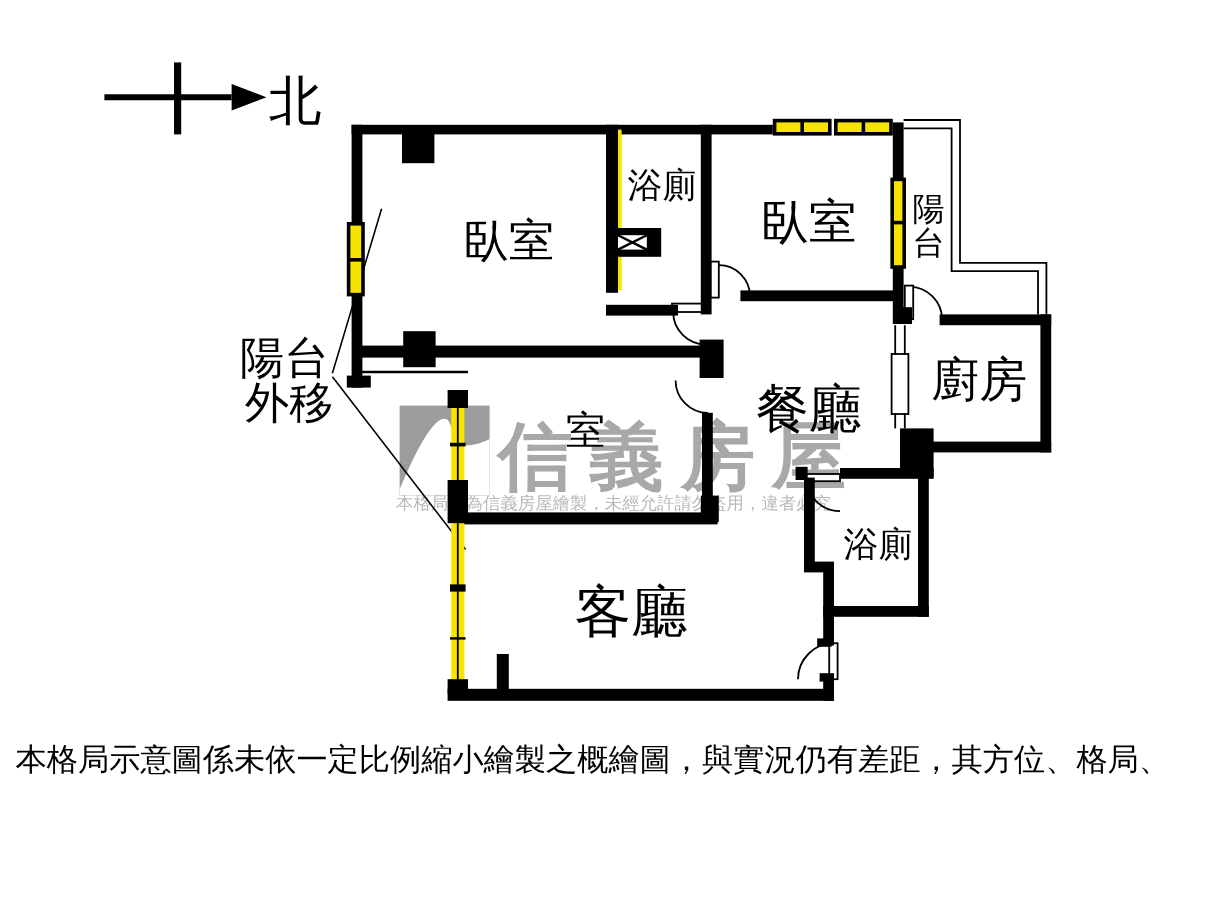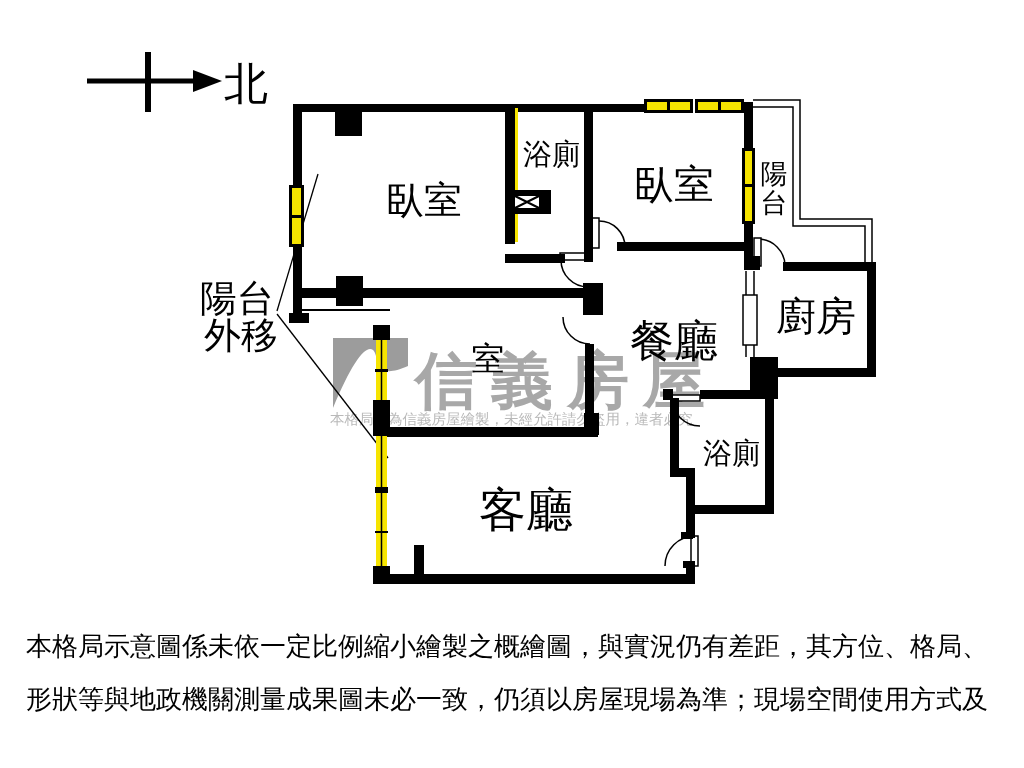--- a/index.html
+++ b/index.html
@@ -4,21 +4,21 @@
 <style>
   html,body{margin:0;padding:0;background:#ffffff;}
   .page{position:relative;width:1024px;height:768px;background:#ffffff;overflow:hidden;
         font-family:"Liberation Serif",serif;}
   .plan-svg{position:absolute;left:0;top:0;}
   .room-label{fill:#000000;font-family:"Liberation Serif",serif;}
   .wm-big{fill:#a8a8a8;font-weight:bold;font-family:"Liberation Serif",serif;letter-spacing:14px;}
   .wm-small{fill:#b9b9b9;font-family:"Liberation Serif",serif;}
   .disclaimer{position:absolute;left:10px;top:612px;width:1006px;color:#000;
               font-size:26px;line-height:37px;font-family:"Liberation Serif",serif;}
-  .disclaimer p{margin:16px;white-space:nowrap;}
+  .disclaimer p{margin:3px;white-space:nowrap;}
 </style>
 </head>
 <body>
 
 <div class="page">
 
   <svg class="plan-svg" width="1024" height="606" viewBox="0 0 1024 606">
 
     <g>
       <rect x="333" y="338" width="75" height="75" fill="#9c9c9c"></rect>
@@ -155,16 +155,15 @@
       <text class="room-label" x="488" y="370" font-size="33" text-anchor="middle">室</text>
       <text class="room-label" x="237" y="311" font-size="37" text-anchor="middle">陽台</text>
       <text class="room-label" x="241" y="348" font-size="37" text-anchor="middle">外移</text>
       <text class="room-label" x="526" y="526" font-size="47" text-anchor="middle">客廳</text>
       <text class="room-label" x="732" y="463" font-size="29" text-anchor="middle">浴廁</text>
     </g>
   </svg>
 
   <div class="disclaimer">
     <p>本格局示意圖係未依一定比例縮小繪製之概繪圖，與實況仍有差距，其方位、格局、</p>
-    <p>形狀等與地政機關測量成果圖未必一致，仍須以房屋現場為準；現場空間使用方式及</p>
   </div>
 
 </div>
 
 </body></html>

